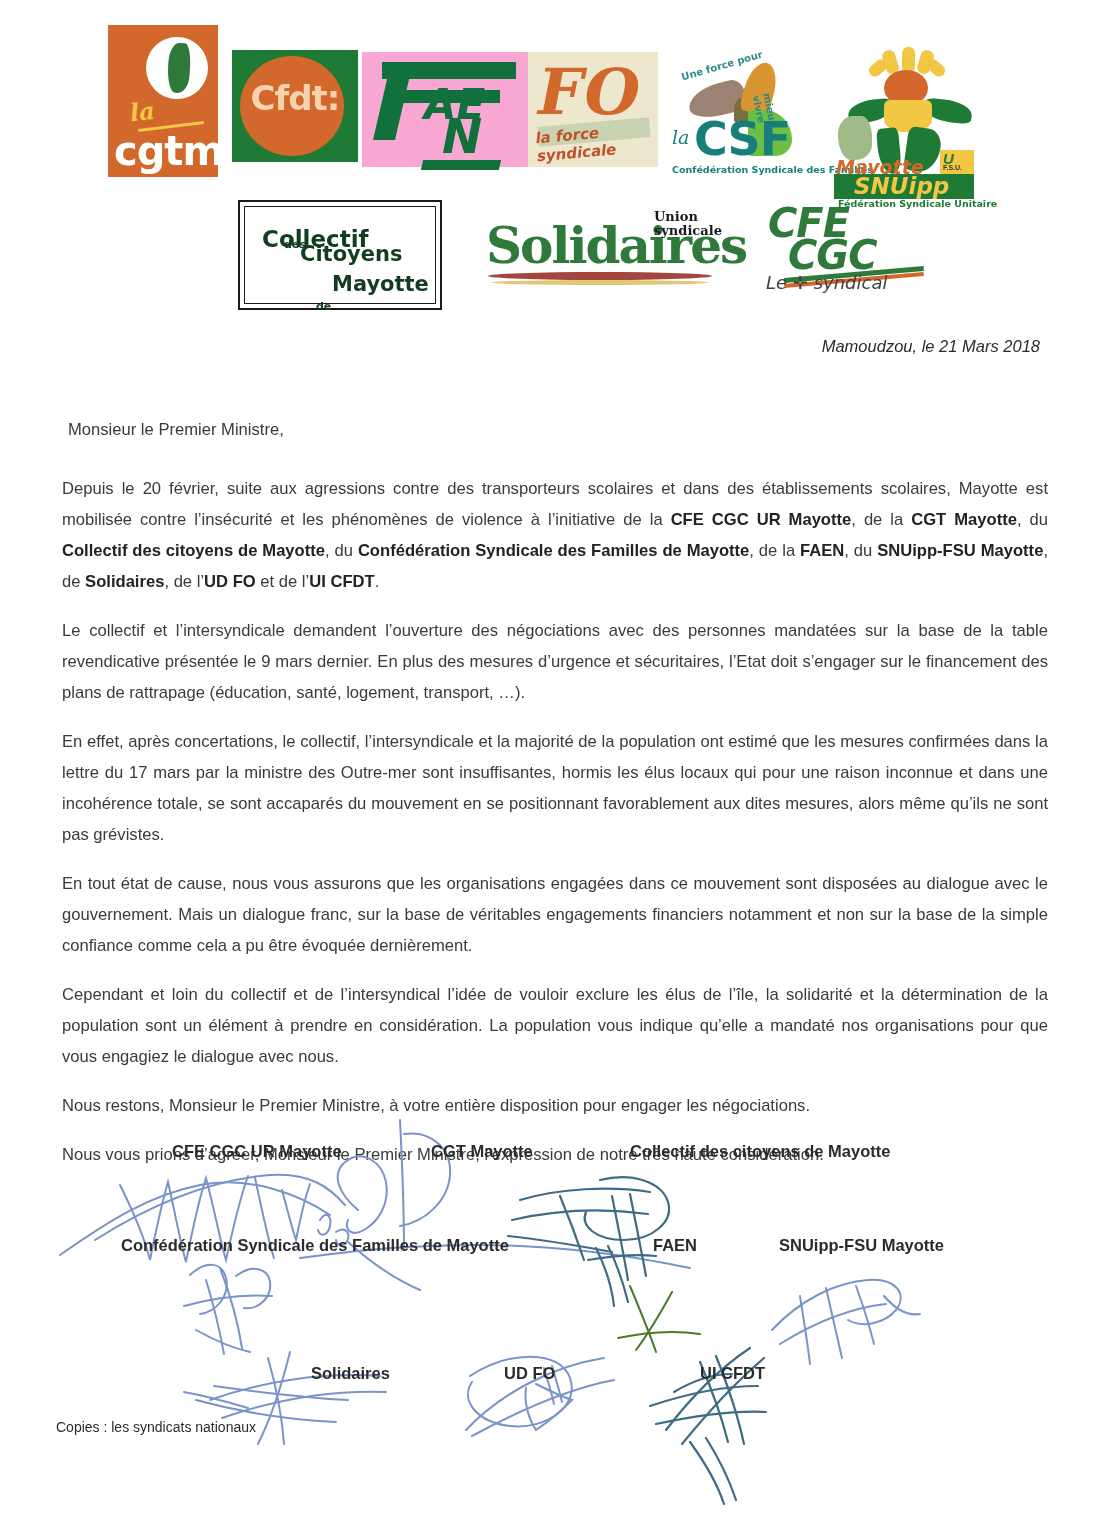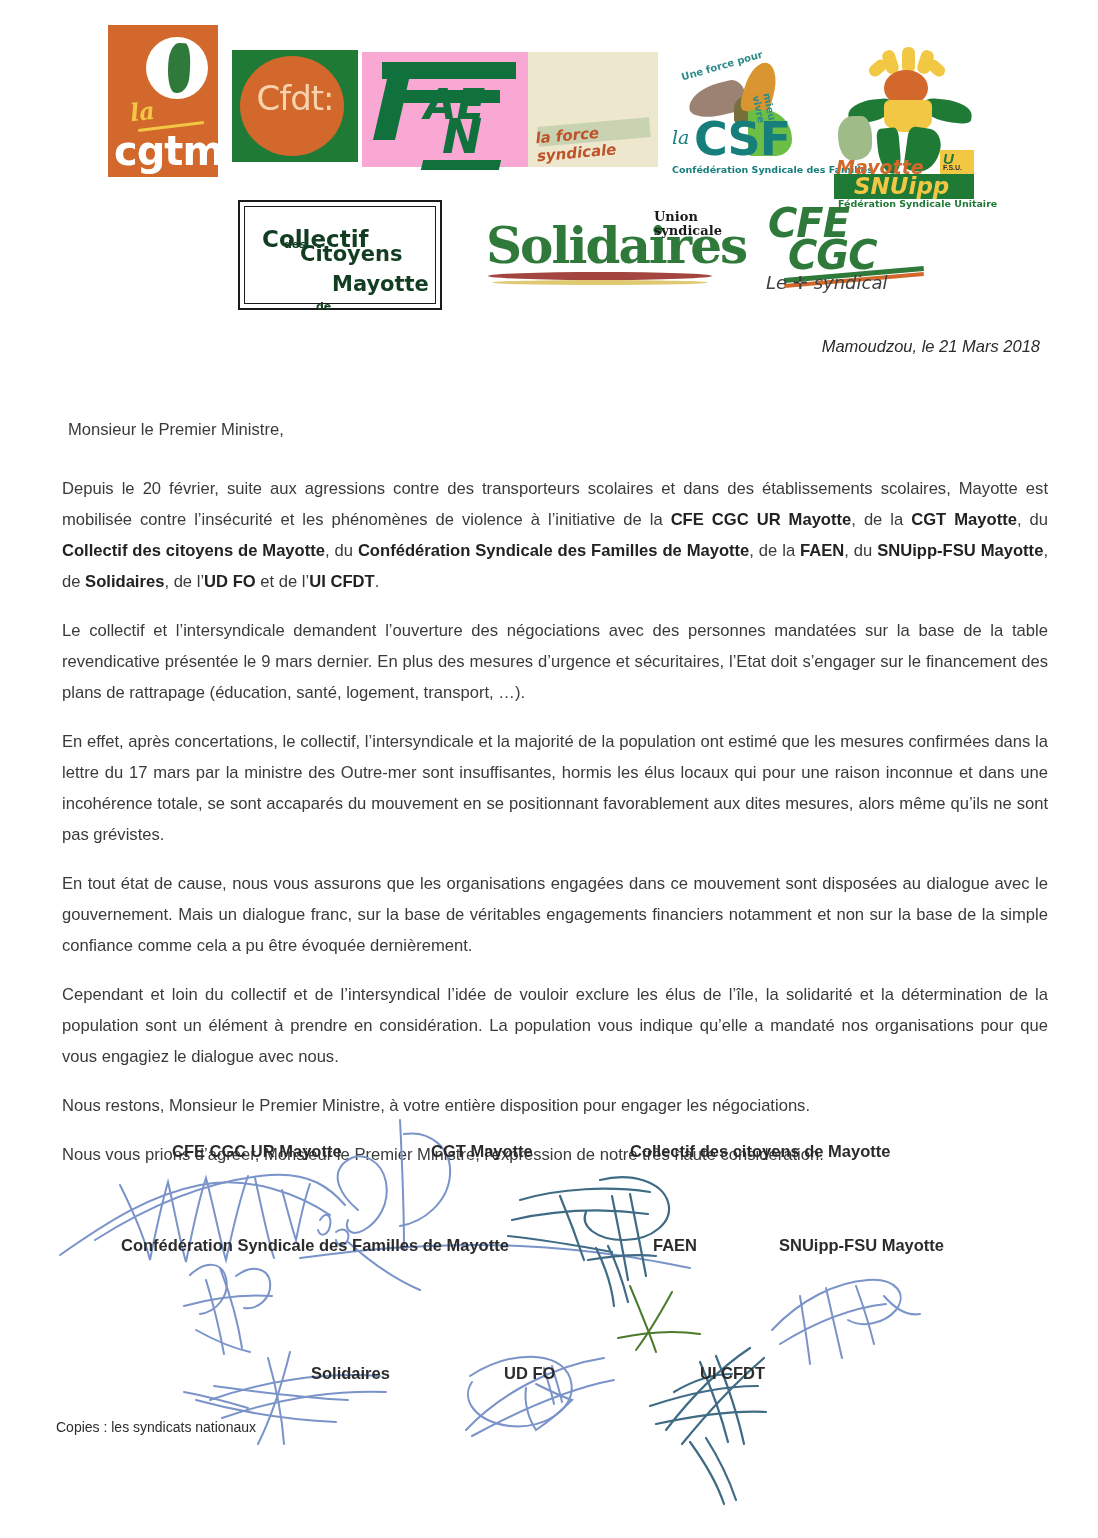--- a/index.html
+++ b/index.html
@@ -76,21 +76,21 @@
     background: #1f7a36;
   }
   #logo-cfdt .disc {
     position: absolute; left: 8px; top: 6px;
     width: 104px; height: 100px; border-radius: 50%;
     background: #d2682b;
   }
   #logo-cfdt .txt {
     position: absolute; left: 0; right: 0; top: 28px;
     text-align: center;
-    color: #f6d2ae; font-size: 34px; font-weight: normal;
+    color: #f6d2ae; font-size: 34px; font-weight: bold;
     font-family: "DejaVu Sans", sans-serif;
     letter-spacing: -1px;
   }
 
   
   #logo-faen {
     left: 362px; top: 30px; width: 180px; height: 115px;
     background: #f9a8d4;
   }
   #logo-faen .bar { position: absolute; background: #10713c; }
@@ -433,20 +433,21 @@
   <div class="logo" id="logo-faen">
     <div class="bar b1"></div>
     <div class="bar b2"></div>
     <div class="bar stem"></div>
     <div class="ae">AE</div>
     <div class="n">N</div>
     <div class="u1"></div>
   </div>
 
   <div class="logo" id="logo-fo">
+    <div class="fo">FO</div>
     <div class="tagline-bar"></div>
     <div class="tag">la force syndicale</div>
   </div>
 
   <div class="logo" id="logo-csf">
     <div class="petal p-brown"></div>
     <div class="petal p-olive"></div>
     <div class="petal p-orange"></div>
     <div class="petal p-green"></div>
     <div class="arc1">Une force pour</div>

